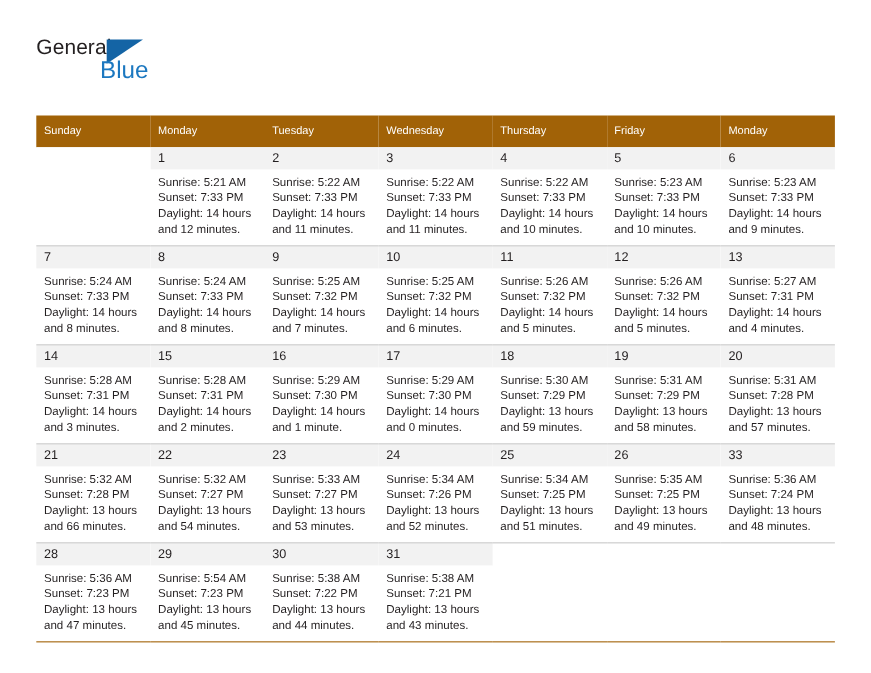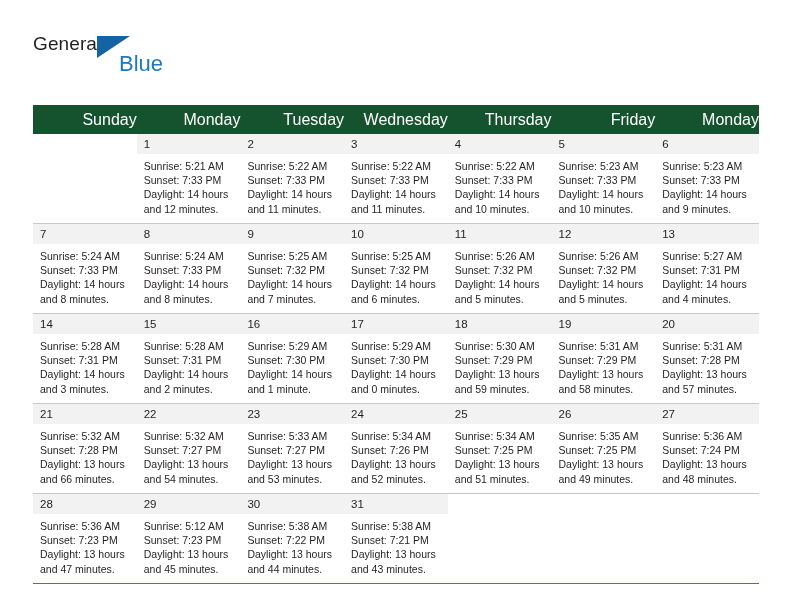--- a/index.html
+++ b/index.html
@@ -45,21 +45,20 @@
     color: #231f20;
     line-height: 24px;
   }
   .logo-blue {
     position: absolute;
     left: 58px;
     top: 20px;
     font-size: 22px;
     color: #1c78c0;
     line-height: 24px;
-    margin-left: 28px;
   }
   .logo-triangle {
     position: absolute;
     left: 64px;
     top: 4px;
     width: 0;
     height: 0;
     border-left: 33px solid #1464a5;
     border-bottom: 22px solid transparent;
   }
@@ -87,25 +86,25 @@
   
   .calendar {
     position: absolute;
     left: 33px;
     top: 105px;
     width: 726px;
     border-collapse: collapse;
     table-layout: fixed;
   }
   .calendar th {
-    background: #14532d;
+    background: #a16207;
     color: #ffffff;
-    font-size: 16px;
+    font-size: 10px;
     font-weight: normal;
-    text-align: right;
+    text-align: left;
     padding: 5px 0 5px 7px;
     height: 19px;
     vertical-align: middle;
     border: none;
   }
   .calendar td {
     vertical-align: top;
     padding: 0;
     border: none;
     border-bottom: 1px solid #c8c8c8;
@@ -406,21 +405,21 @@
           <td>
             <div class="daynum">26</div>
             <div class="lines">
               <div>Sunrise: 5:35 AM</div>
               <div>Sunset: 7:25 PM</div>
               <div>Daylight: 13 hours</div>
               <div>and 49 minutes.</div>
             </div>
           </td>
           <td>
-            <div class="daynum">27</div>
+            <div class="daynum">33</div>
             <div class="lines">
               <div>Sunrise: 5:36 AM</div>
               <div>Sunset: 7:24 PM</div>
               <div>Daylight: 13 hours</div>
               <div>and 48 minutes.</div>
             </div>
           </td>
         </tr>
         <tr>
           <td>
@@ -428,21 +427,21 @@
             <div class="lines">
               <div>Sunrise: 5:36 AM</div>
               <div>Sunset: 7:23 PM</div>
               <div>Daylight: 13 hours</div>
               <div>and 47 minutes.</div>
             </div>
           </td>
           <td>
             <div class="daynum">29</div>
             <div class="lines">
-              <div>Sunrise: 5:12 AM</div>
+              <div>Sunrise: 5:54 AM</div>
               <div>Sunset: 7:23 PM</div>
               <div>Daylight: 13 hours</div>
               <div>and 45 minutes.</div>
             </div>
           </td>
           <td>
             <div class="daynum">30</div>
             <div class="lines">
               <div>Sunrise: 5:38 AM</div>
               <div>Sunset: 7:22 PM</div>

